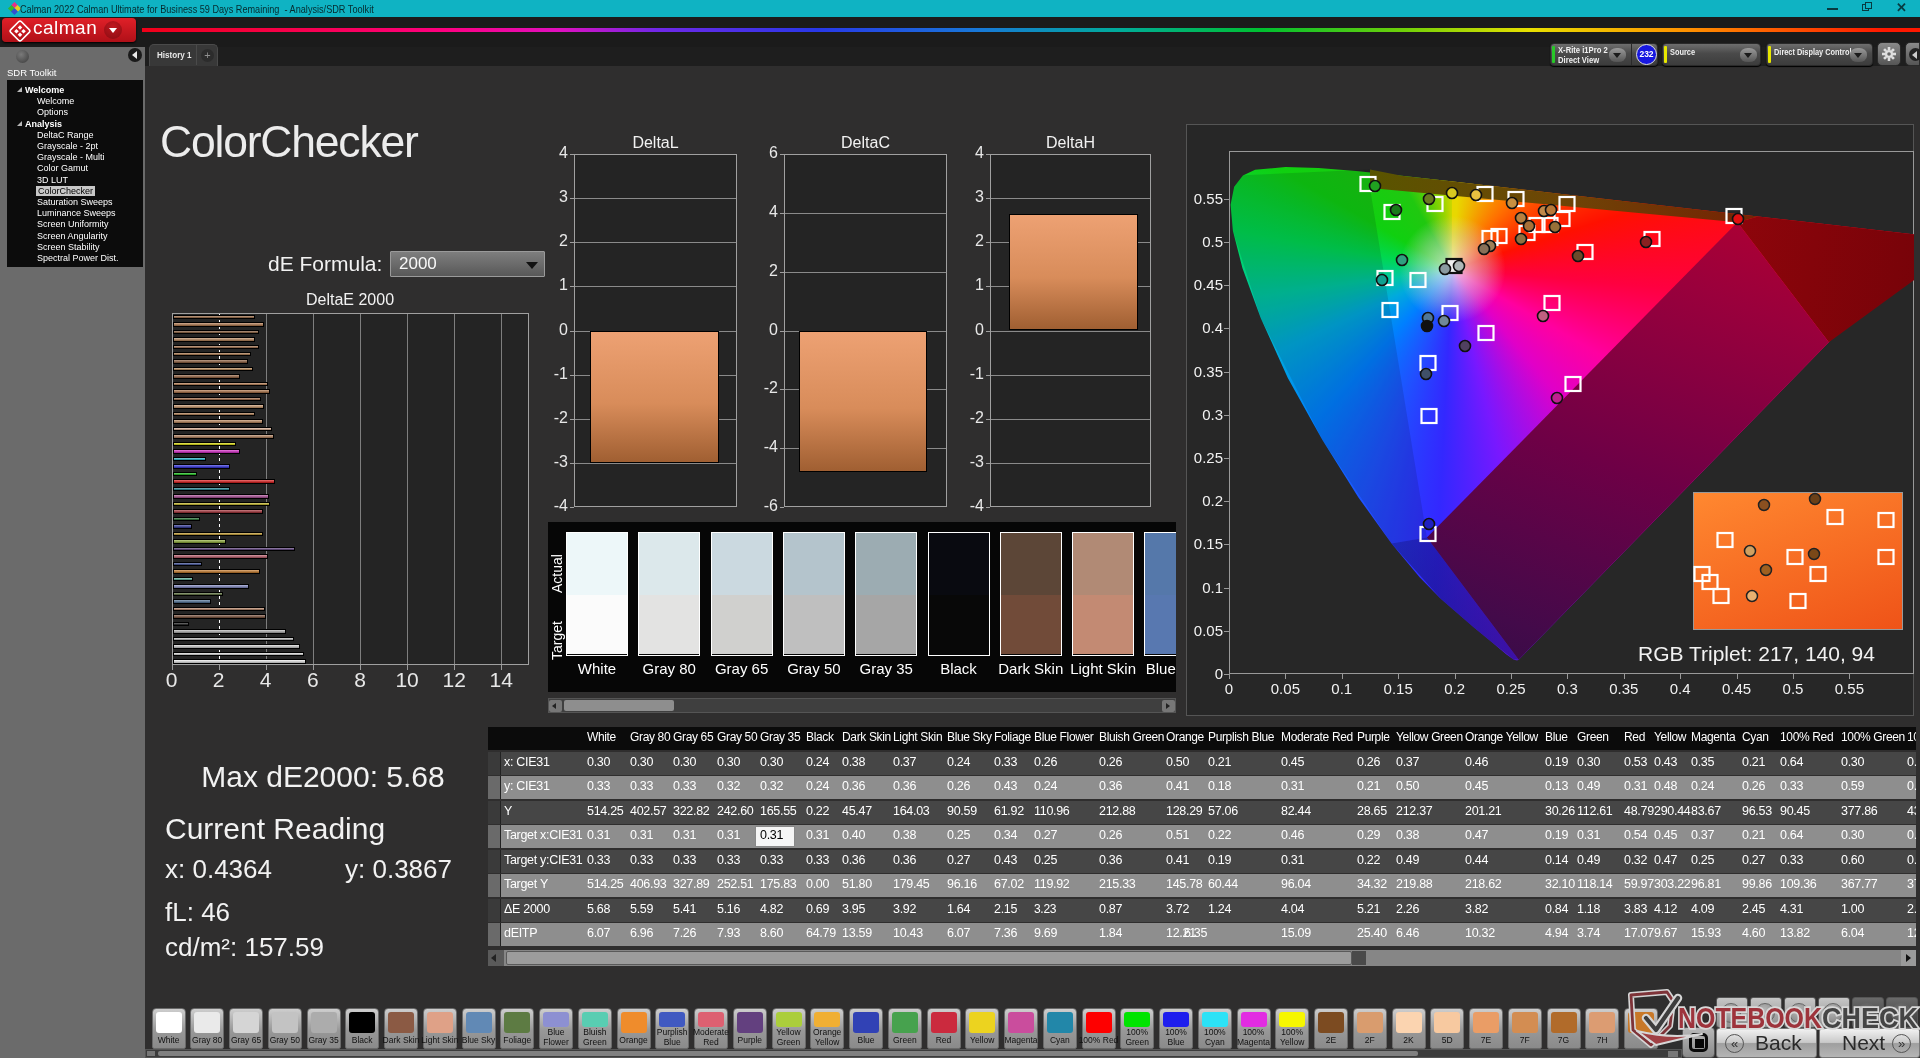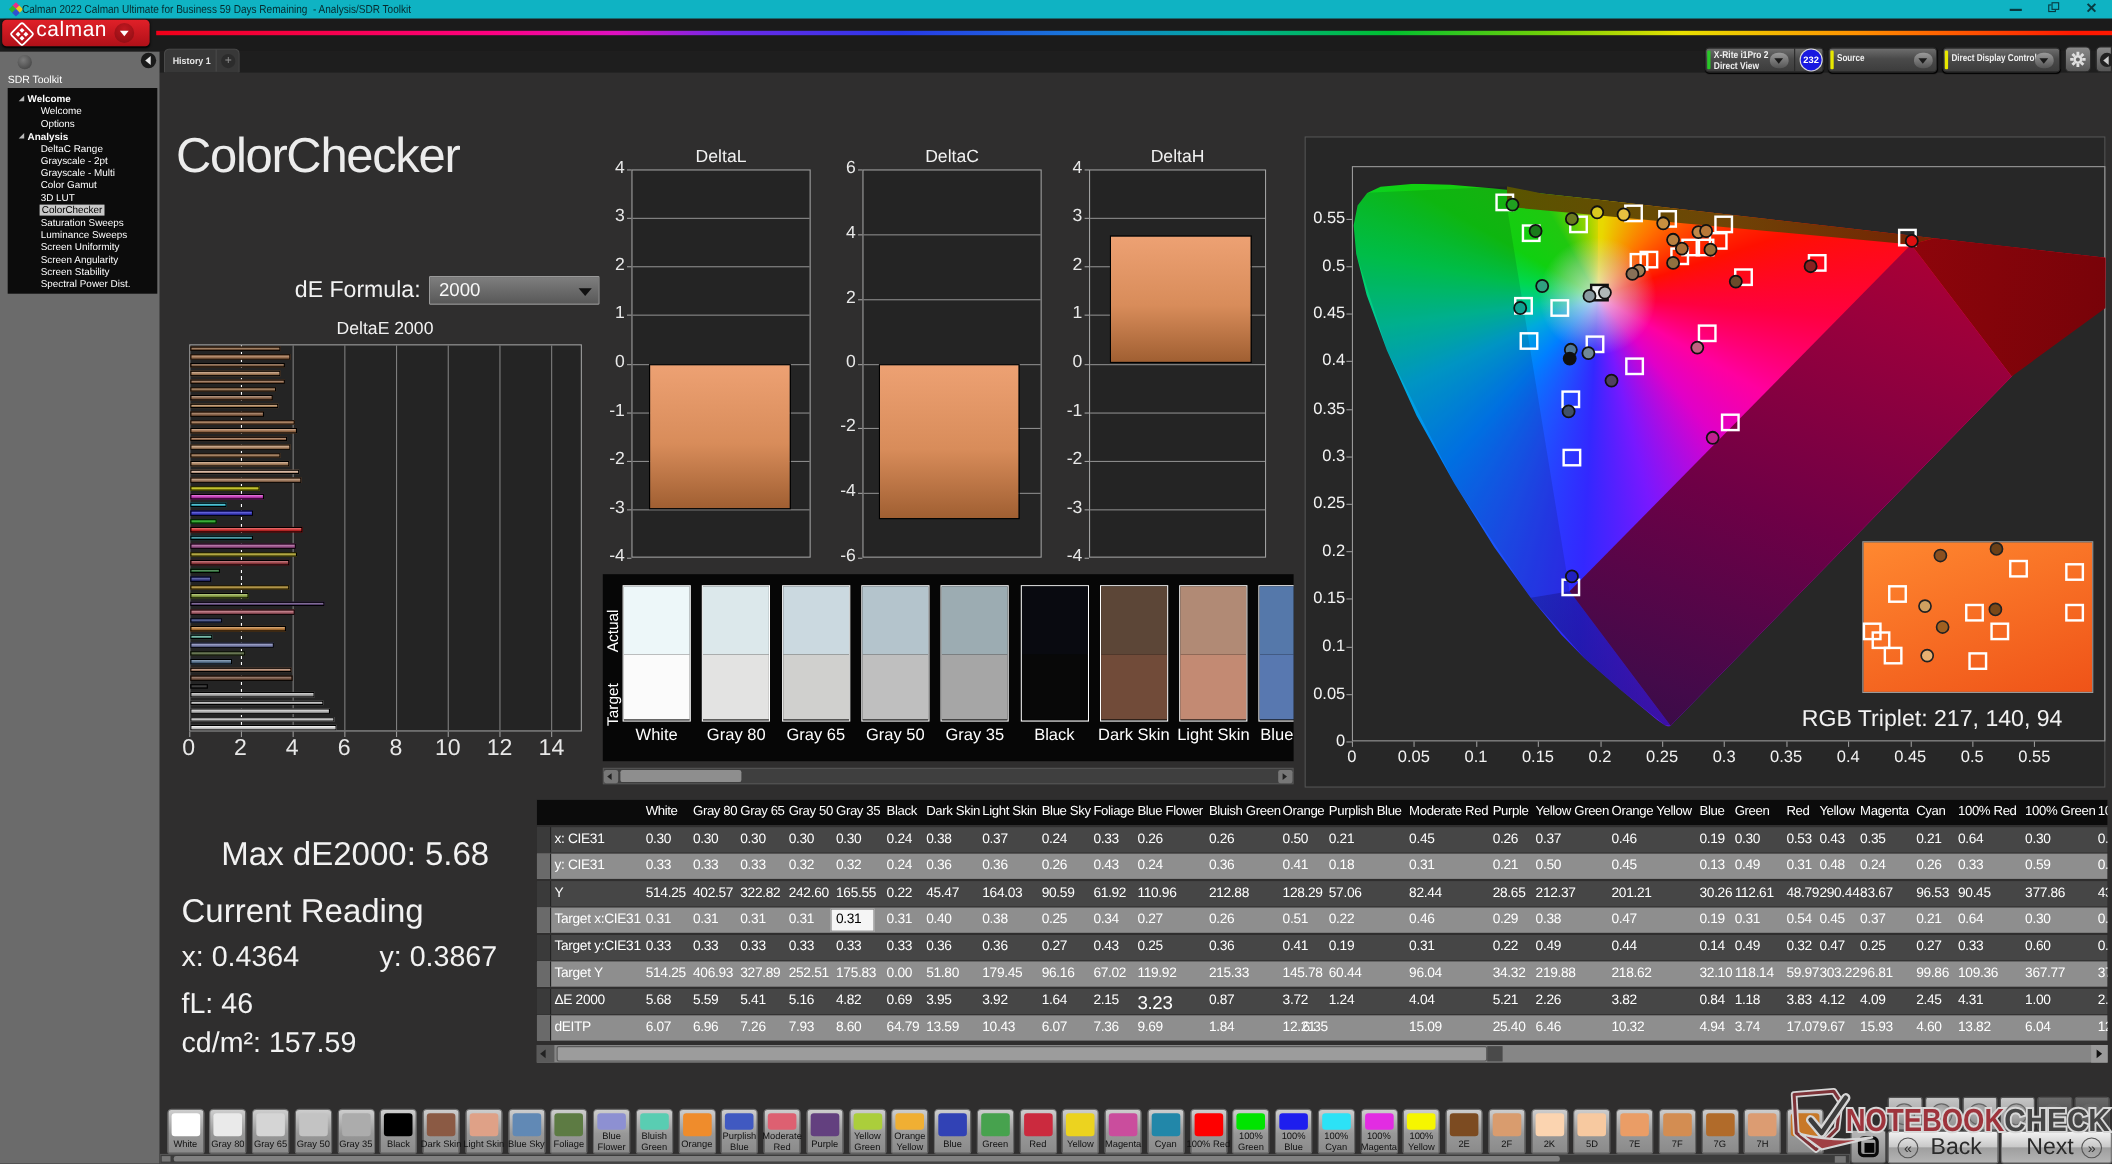--- a/index.html
+++ b/index.html
@@ -670,21 +670,21 @@
       <div class="abs" style="left:99px;top:174.5px;font-size:12.5px;letter-spacing:-0.3px;color:#fff;white-space:nowrap">5.68</div>
       <div class="abs" style="left:142px;top:174.5px;font-size:12.5px;letter-spacing:-0.3px;color:#fff;white-space:nowrap">5.59</div>
       <div class="abs" style="left:185px;top:174.5px;font-size:12.5px;letter-spacing:-0.3px;color:#fff;white-space:nowrap">5.41</div>
       <div class="abs" style="left:229px;top:174.5px;font-size:12.5px;letter-spacing:-0.3px;color:#fff;white-space:nowrap">5.16</div>
       <div class="abs" style="left:272px;top:174.5px;font-size:12.5px;letter-spacing:-0.3px;color:#fff;white-space:nowrap">4.82</div>
       <div class="abs" style="left:318px;top:174.5px;font-size:12.5px;letter-spacing:-0.3px;color:#fff;white-space:nowrap">0.69</div>
       <div class="abs" style="left:354px;top:174.5px;font-size:12.5px;letter-spacing:-0.3px;color:#fff;white-space:nowrap">3.95</div>
       <div class="abs" style="left:405px;top:174.5px;font-size:12.5px;letter-spacing:-0.3px;color:#fff;white-space:nowrap">3.92</div>
       <div class="abs" style="left:459px;top:174.5px;font-size:12.5px;letter-spacing:-0.3px;color:#fff;white-space:nowrap">1.64</div>
       <div class="abs" style="left:506px;top:174.5px;font-size:12.5px;letter-spacing:-0.3px;color:#fff;white-space:nowrap">2.15</div>
-      <div class="abs" style="left:546px;top:174.5px;font-size:17px;letter-spacing:-0.3px;color:#fff;white-space:nowrap">3.23</div>
+      <div class="abs" style="left:546px;top:174.5px;font-size:12px;letter-spacing:-0.3px;color:#fff;white-space:nowrap">3.23</div>
       <div class="abs" style="left:611px;top:174.5px;font-size:12.5px;letter-spacing:-0.3px;color:#fff;white-space:nowrap">0.87</div>
       <div class="abs" style="left:678px;top:174.5px;font-size:12.5px;letter-spacing:-0.3px;color:#fff;white-space:nowrap">3.72</div>
       <div class="abs" style="left:720px;top:174.5px;font-size:12.5px;letter-spacing:-0.3px;color:#fff;white-space:nowrap">1.24</div>
       <div class="abs" style="left:793px;top:174.5px;font-size:12.5px;letter-spacing:-0.3px;color:#fff;white-space:nowrap">4.04</div>
       <div class="abs" style="left:869px;top:174.5px;font-size:12.5px;letter-spacing:-0.3px;color:#fff;white-space:nowrap">5.21</div>
       <div class="abs" style="left:908px;top:174.5px;font-size:12.5px;letter-spacing:-0.3px;color:#fff;white-space:nowrap">2.26</div>
       <div class="abs" style="left:977px;top:174.5px;font-size:12.5px;letter-spacing:-0.3px;color:#fff;white-space:nowrap">3.82</div>
       <div class="abs" style="left:1057px;top:174.5px;font-size:12.5px;letter-spacing:-0.3px;color:#fff;white-space:nowrap">0.84</div>
       <div class="abs" style="left:1089px;top:174.5px;font-size:12.5px;letter-spacing:-0.3px;color:#fff;white-space:nowrap">1.18</div>
       <div class="abs" style="left:1136px;top:174.5px;font-size:12.5px;letter-spacing:-0.3px;color:#fff;white-space:nowrap">3.83</div>

